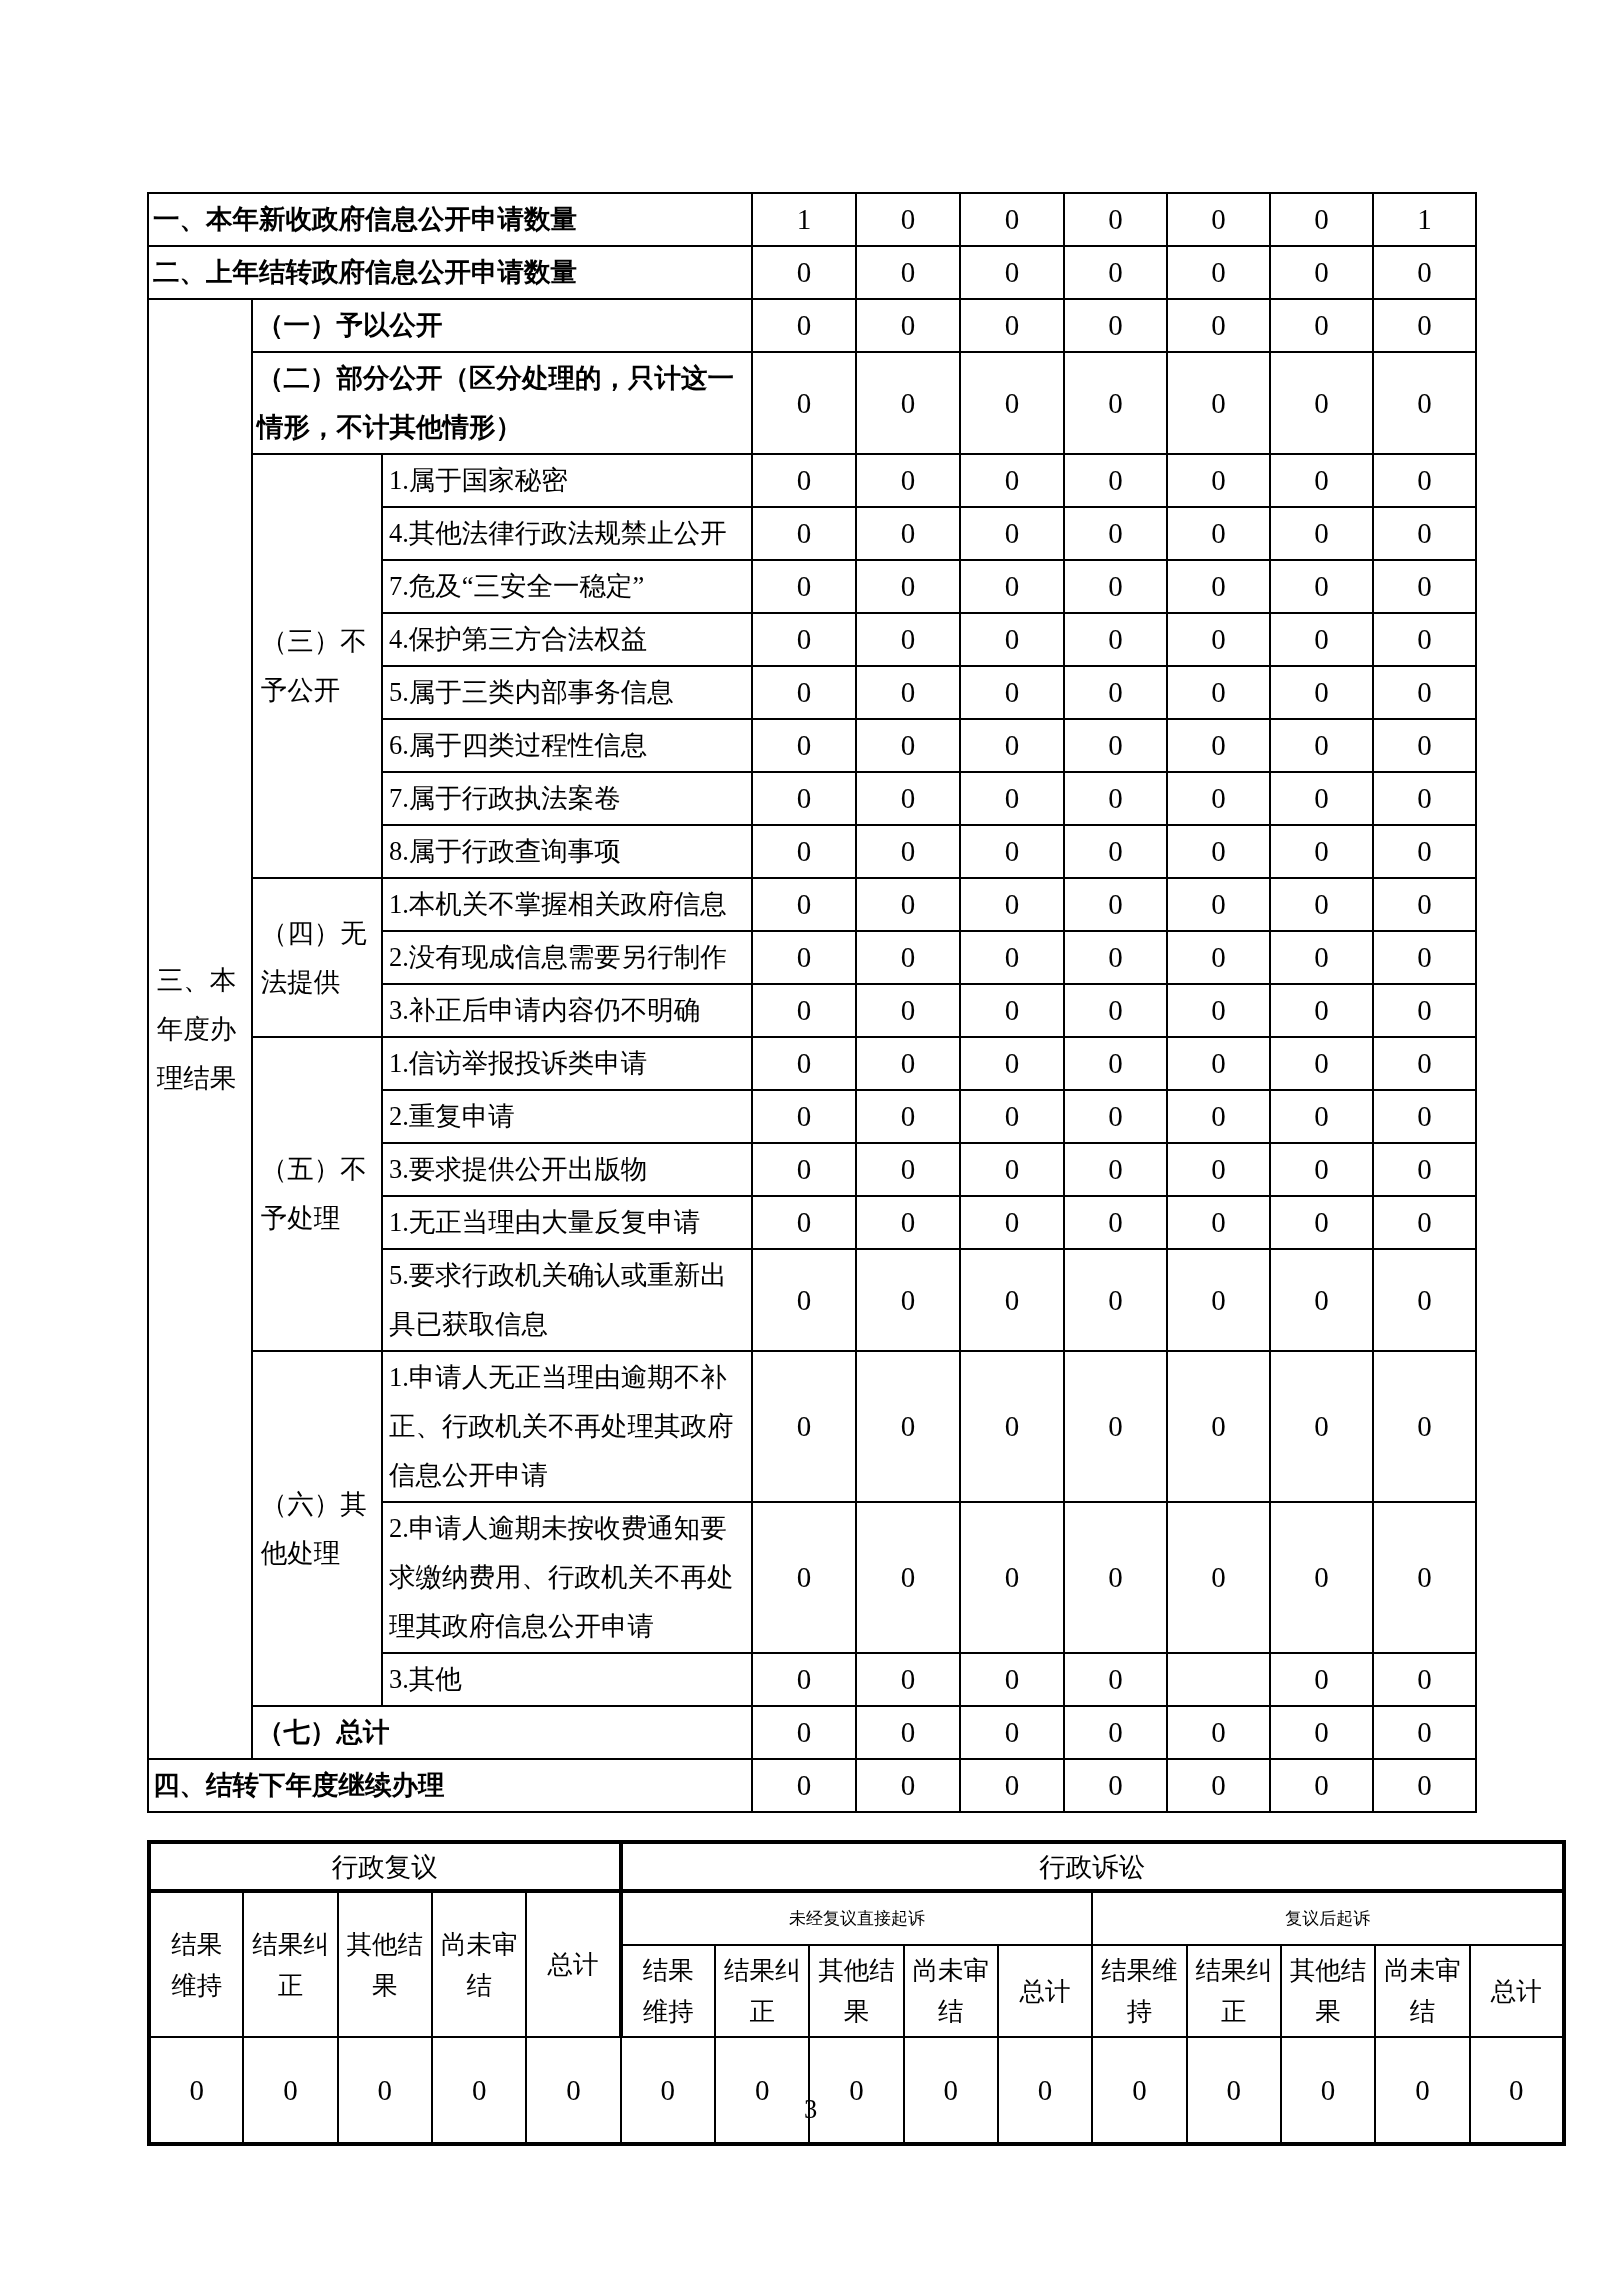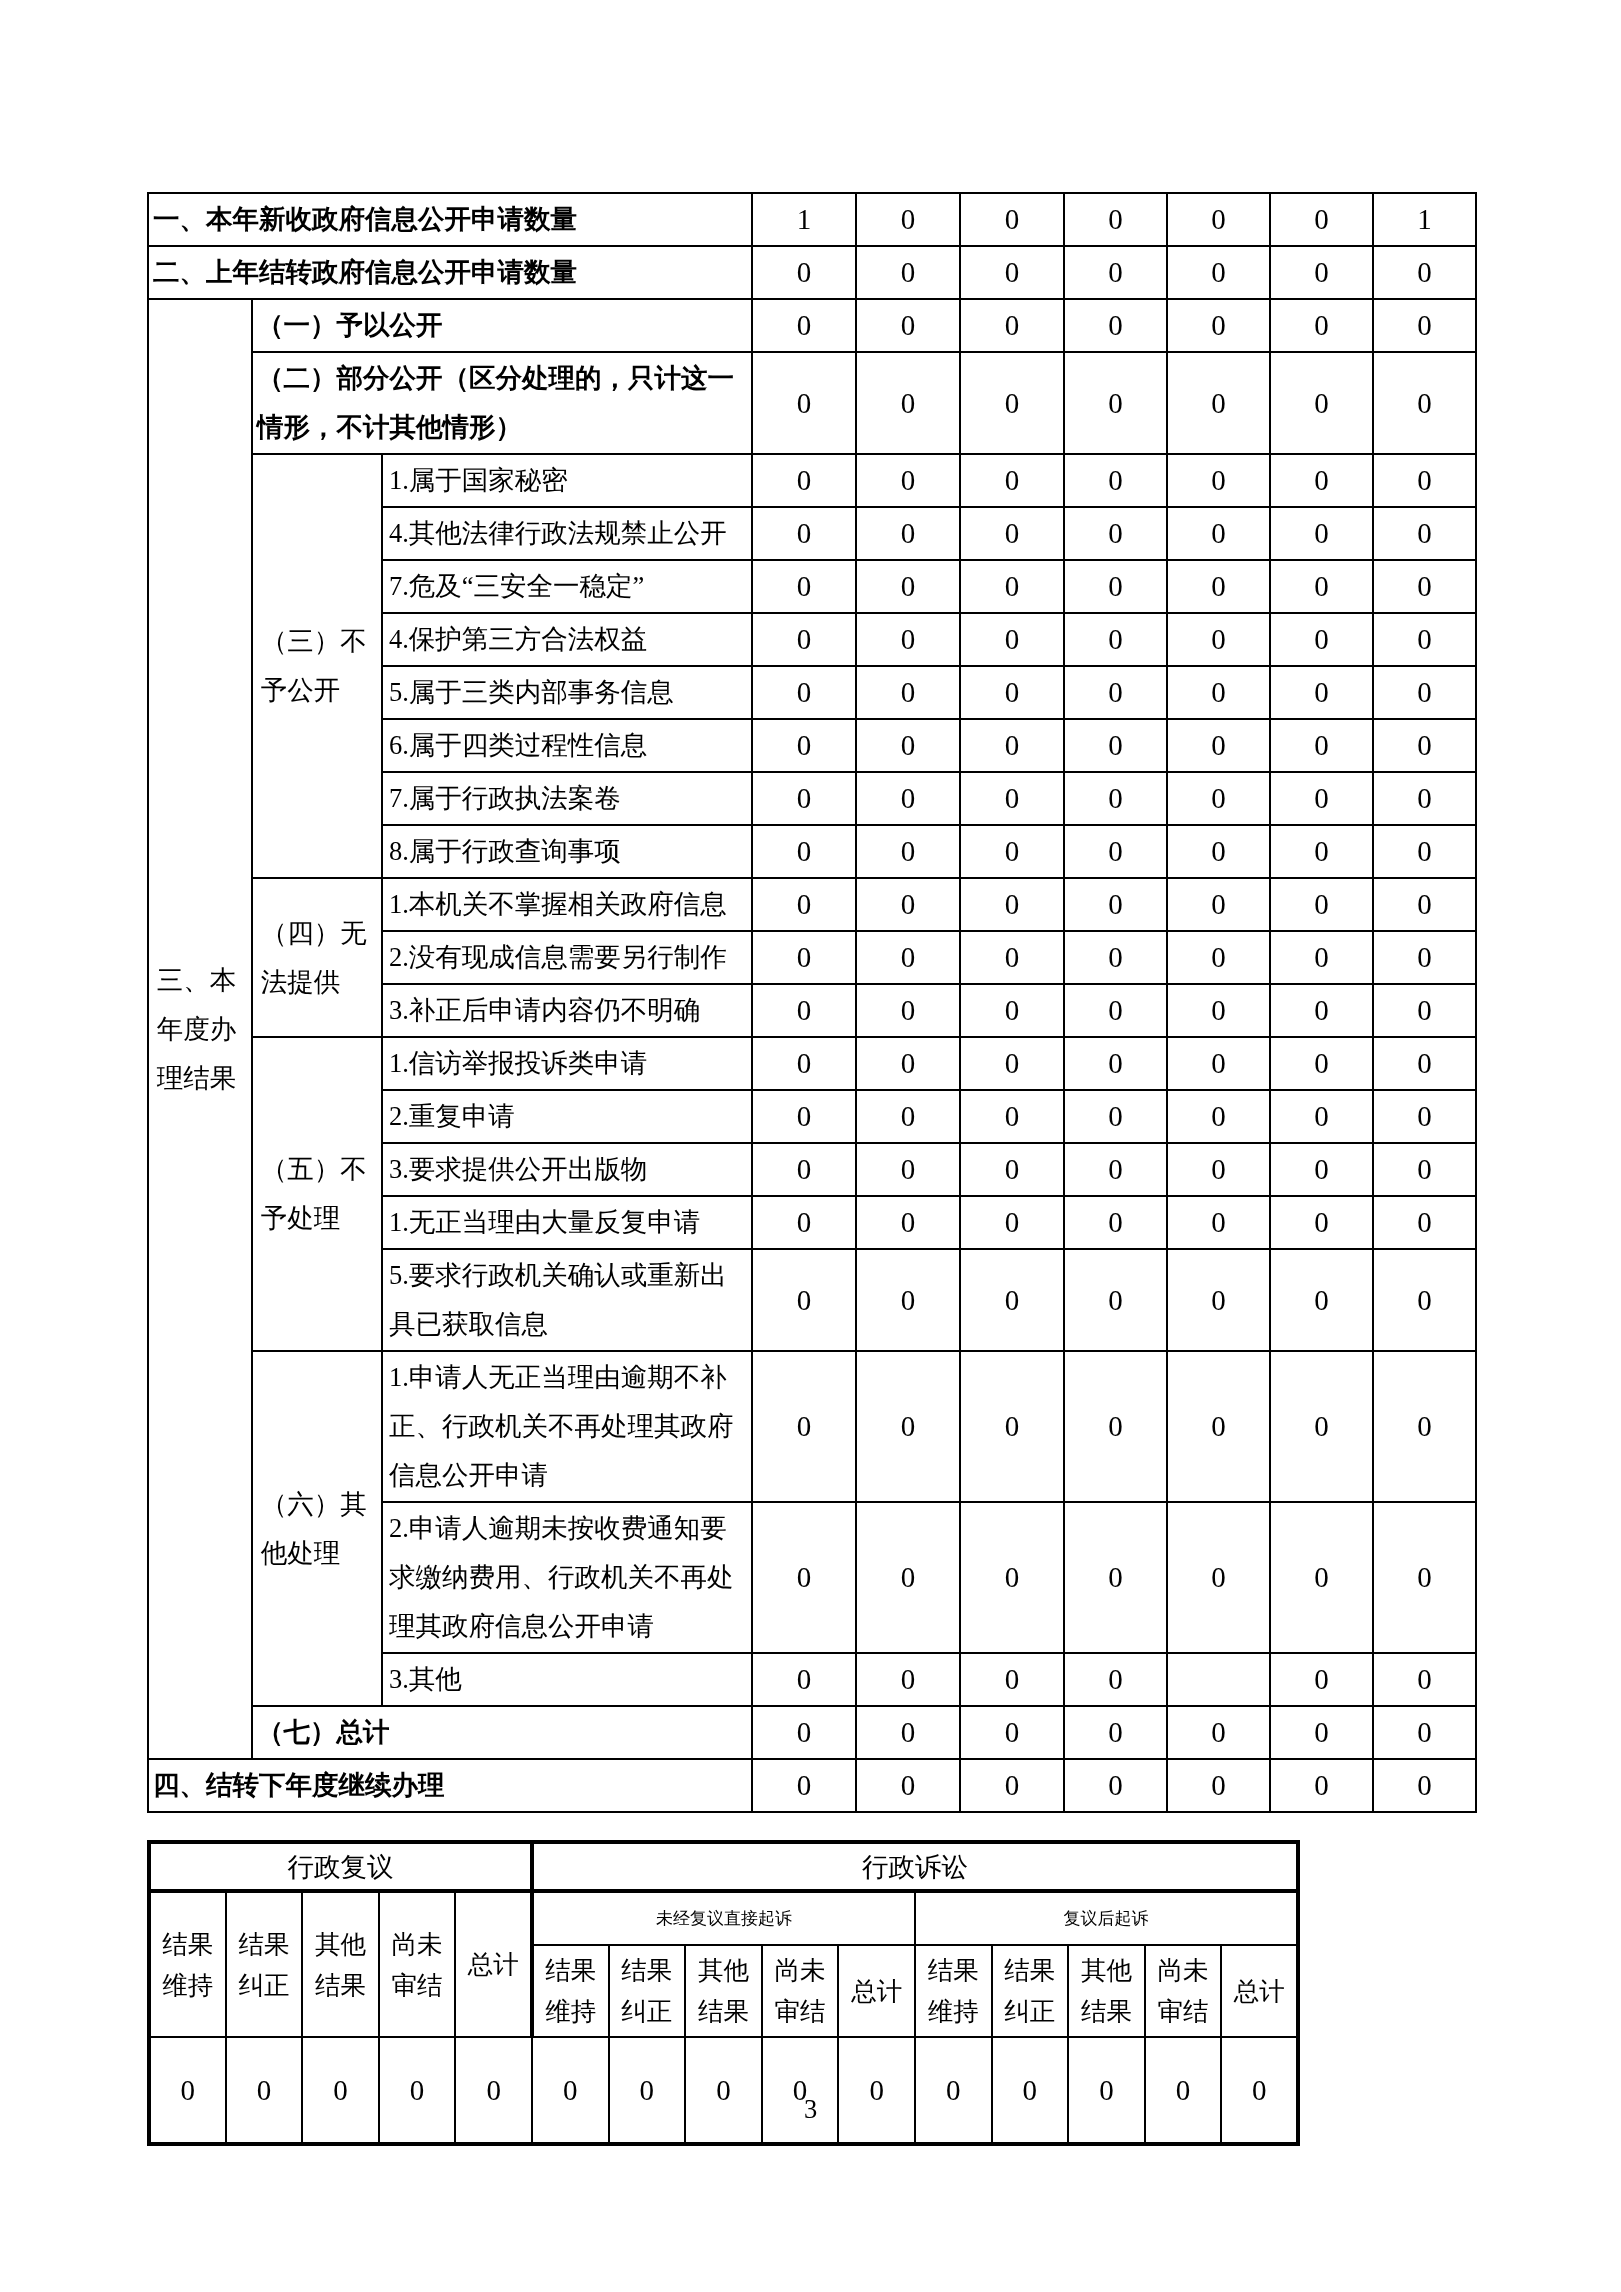--- a/index.html
+++ b/index.html
@@ -21,21 +21,21 @@
     vertical-align:middle;padding:0;
     word-break:break-all;overflow:hidden;
   }
   #t1 td.lbl{text-align:left;padding:1px 4px;font-weight:bold;}
   #t1 td.sec{text-align:left;padding:1px 7.8px;}
   #t1 td.cat{text-align:left;padding:1px 7.8px;}
   #t1 td.item{text-align:left;padding:1px 5.9px;}
   #t1 td.val{text-align:center;font-size:29px;}
 
   
-  #t2{width:1153px;margin-top:27.4px;border:4.9px solid #000;}
+  #t2{width:1419px;margin-top:27.4px;border:4.9px solid #000;}
   #t2 td{
     border:2px solid #000;text-align:center;vertical-align:middle;
     font-size:25.5px;padding:0 7.8px;word-break:break-all;
   }
   #t2 td.t2-top{height:45px;font-size:26.5px;border-bottom:4.9px solid #000;padding:0;}
   #t2 td.t2-sub{height:51px;font-size:17px;padding:0;font-family:Liberation Serif, serif;}
   #t2 td.thickL{border-left:4.9px solid #000;}
   #t2 td.t2-leaf{line-height:41px;height:90px;}
   #t2 td.t2-val{height:104px;font-size:29px;}
 

